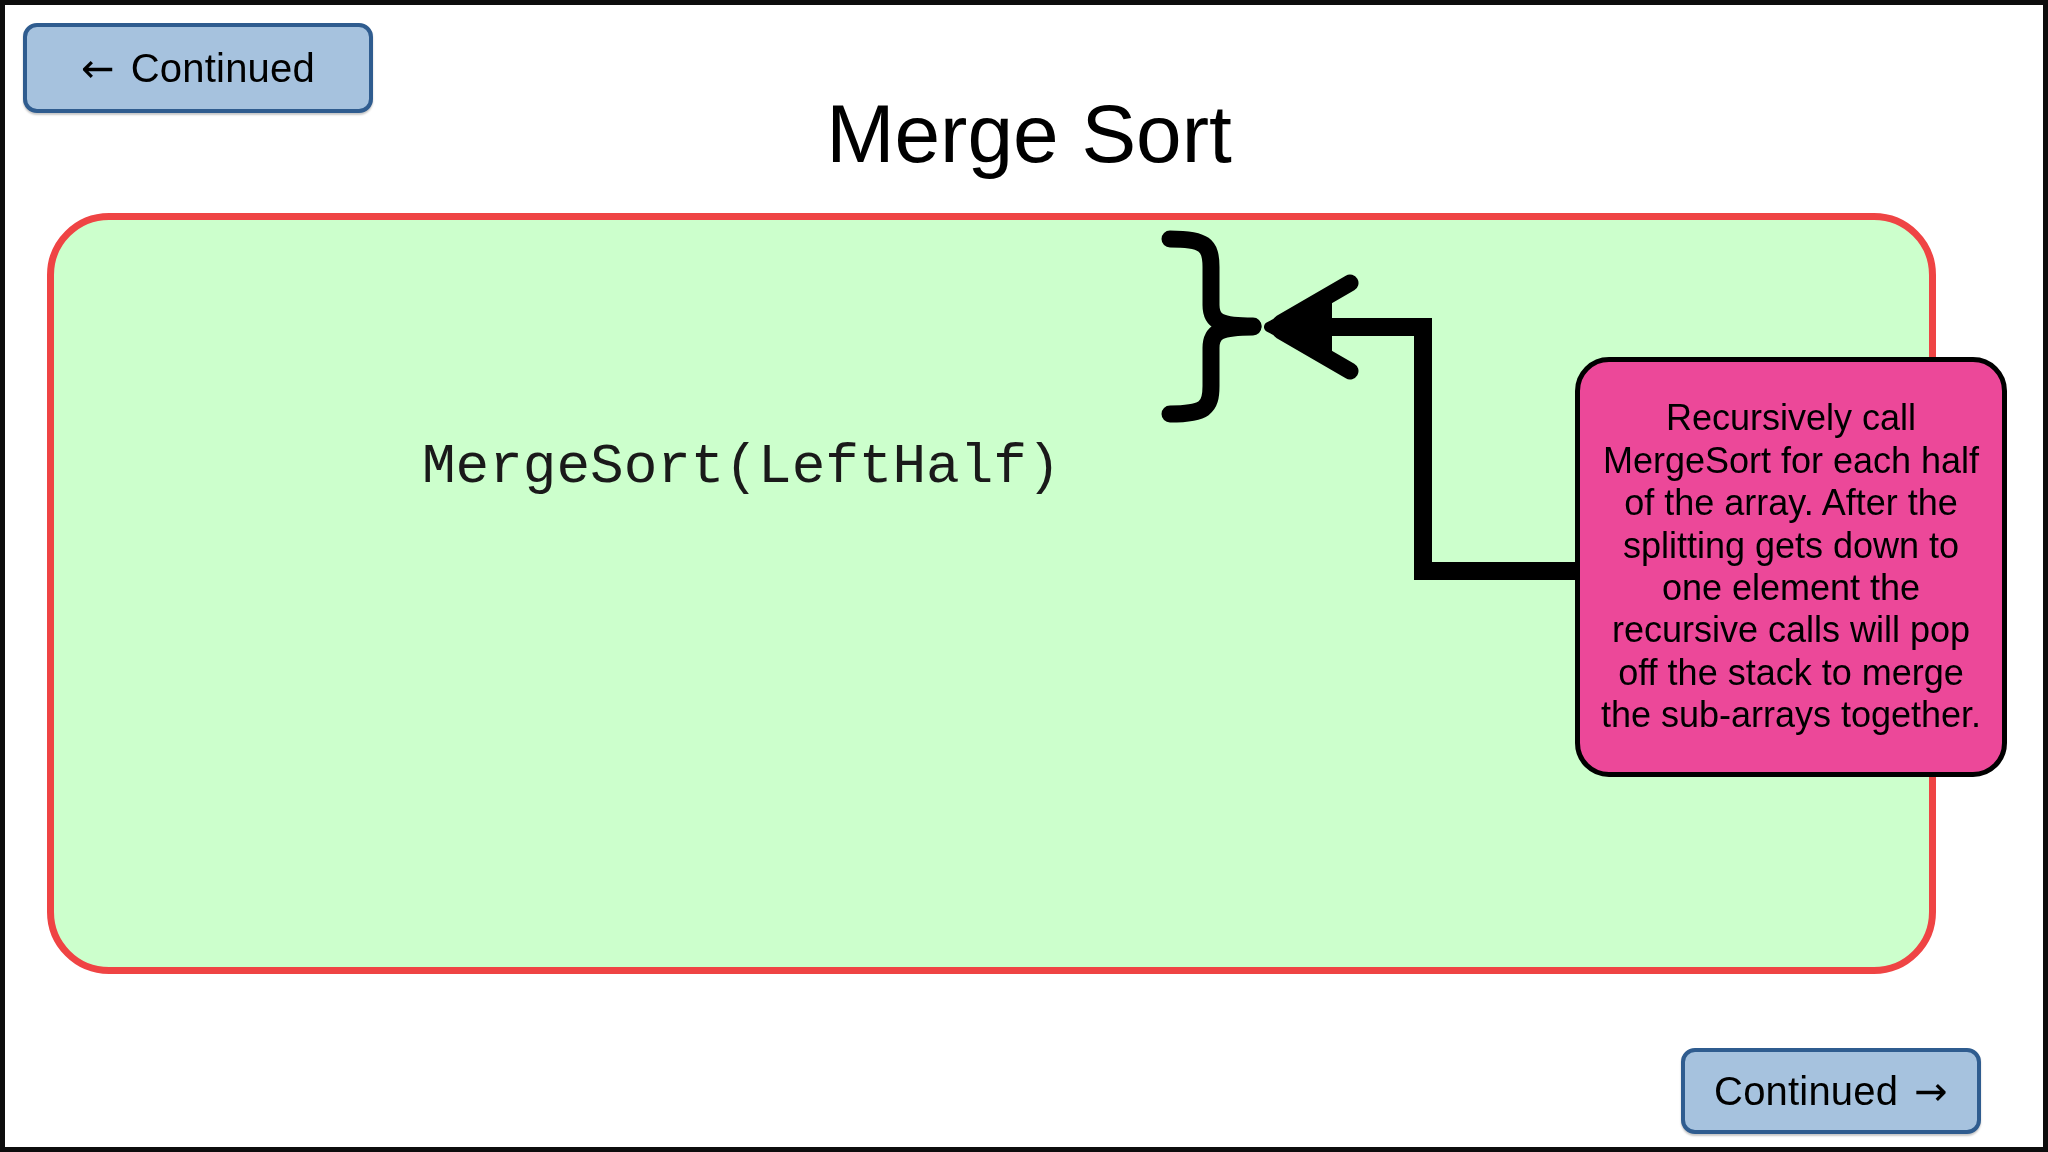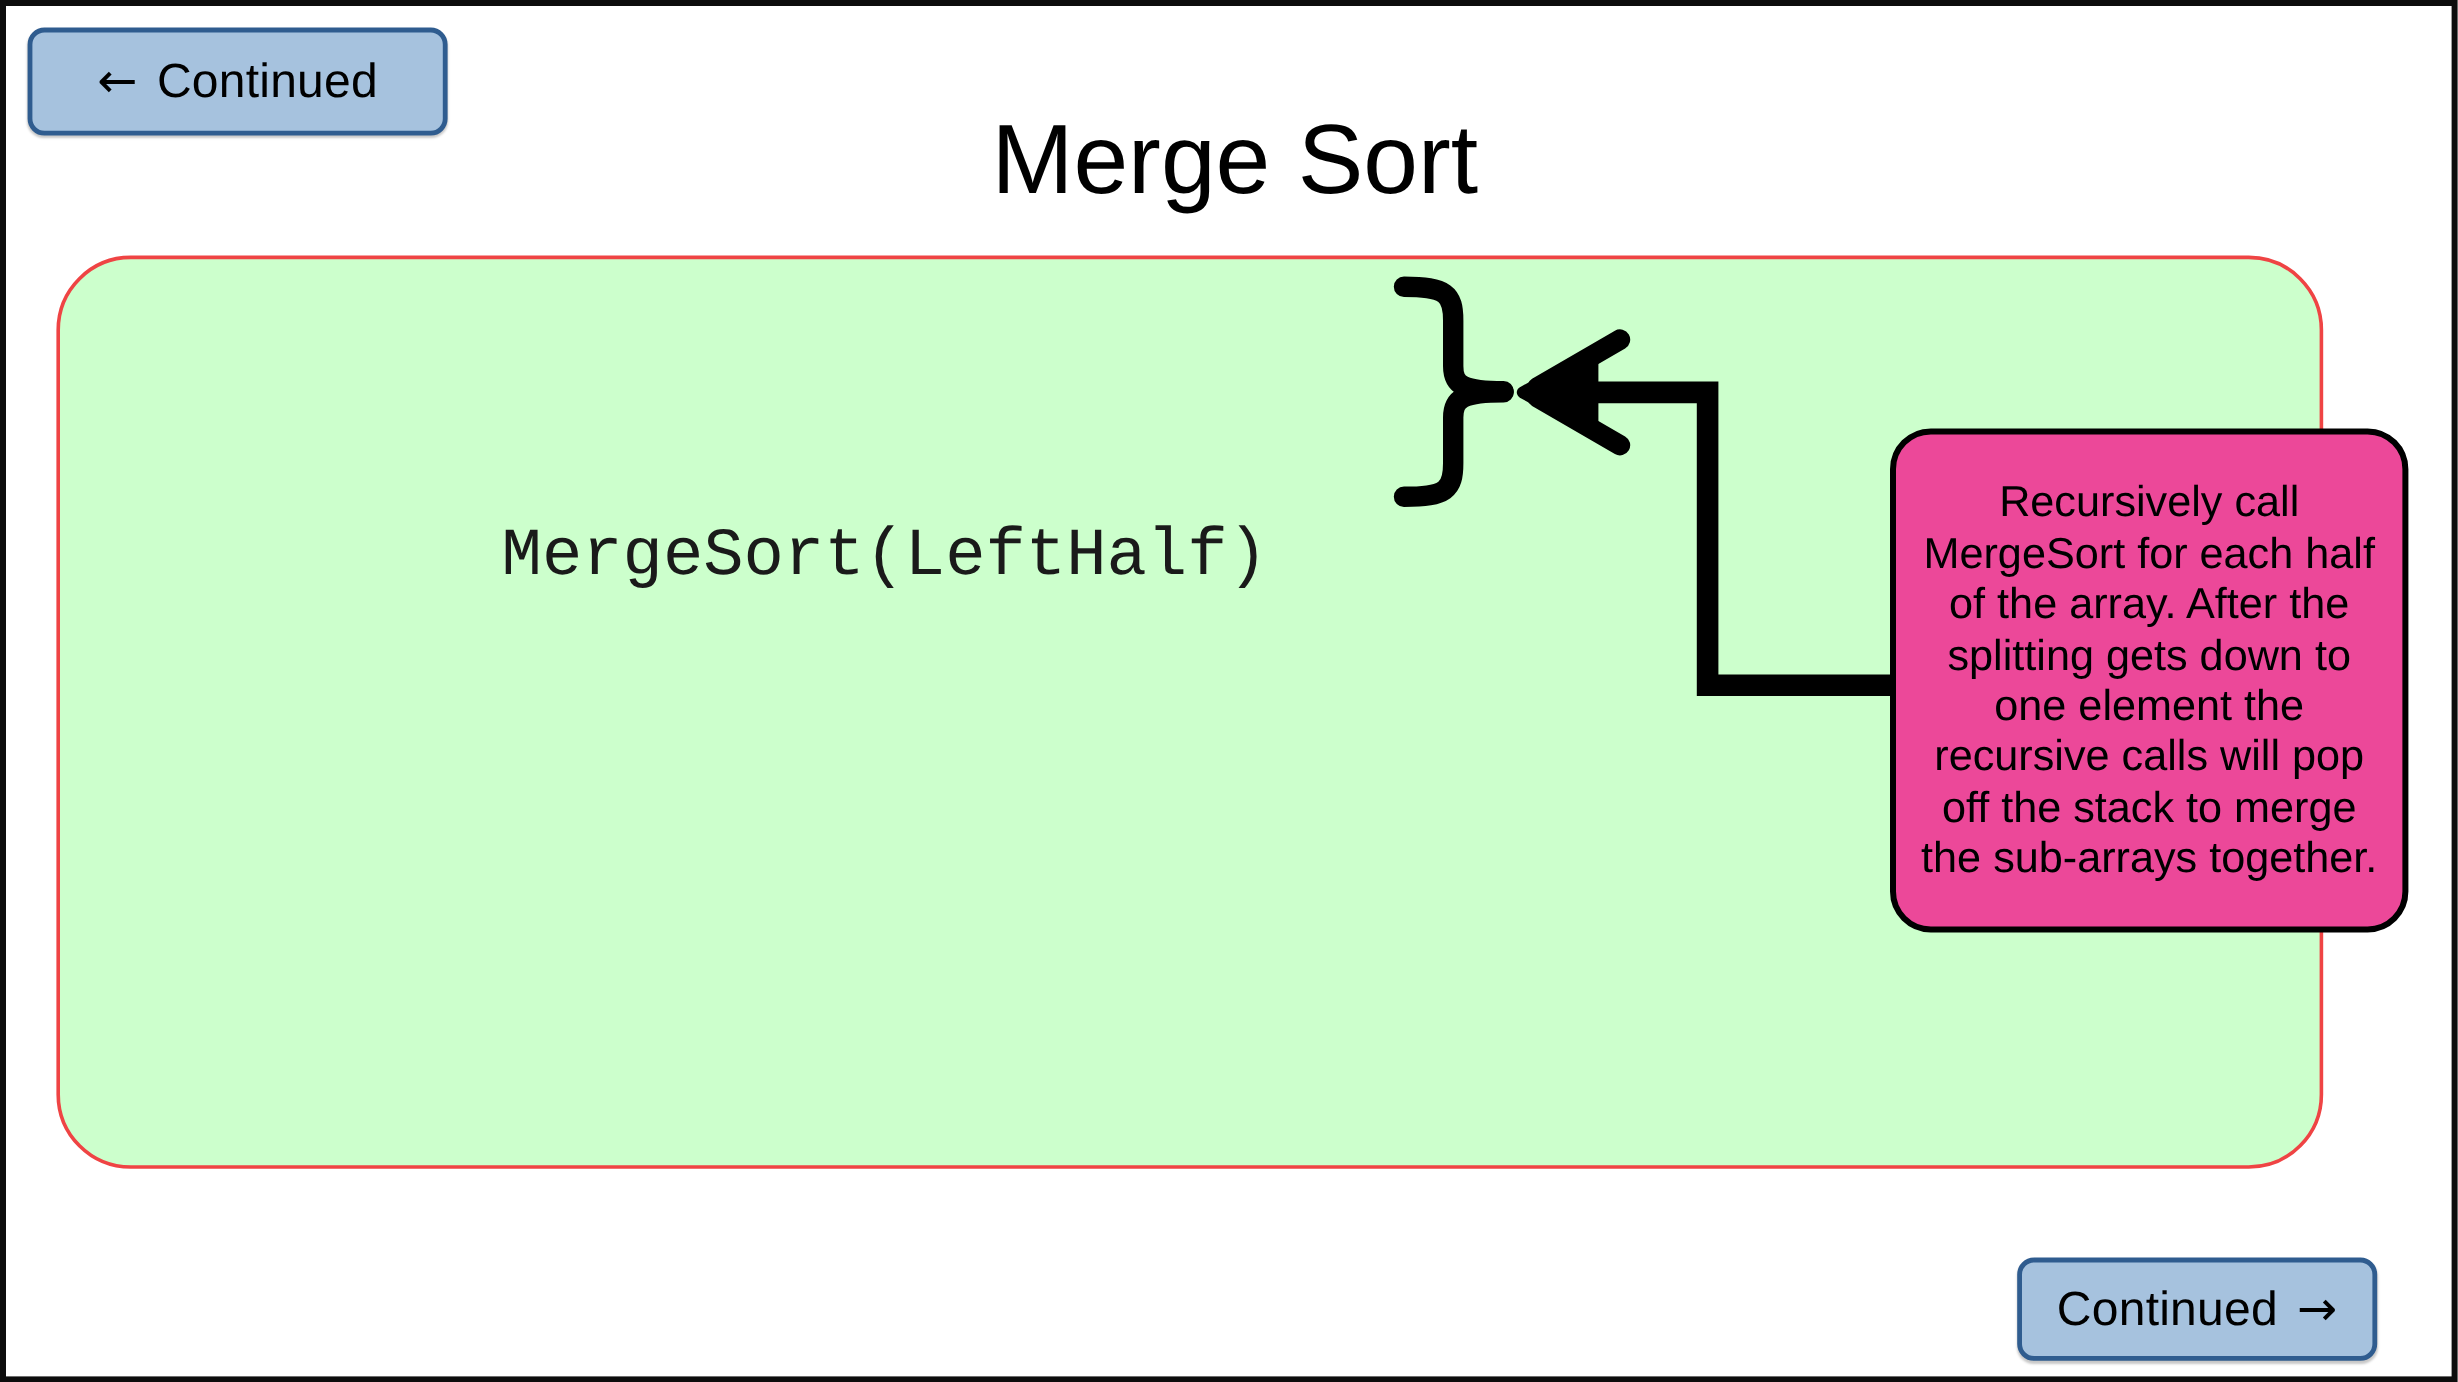--- a/index.html
+++ b/index.html
@@ -82,21 +82,21 @@
 
   
   #code-panel {
     position: absolute;
     left: 42px;
     top: 208px;
     width: 1889px;
     height: 761px;
     box-sizing: border-box;
     background: #ccffcc;
-    border: 3px solid #ef4444;
+    border: 7px solid #ef4444;
     border-radius: 62px;
   }
 
   #code-block {
     position: absolute;
     left: 368px;
     top: 30px;
     font-family: "Liberation Mono", "DejaVu Sans Mono", monospace;
     font-size: 56px;
     color: #1a1a1a;

